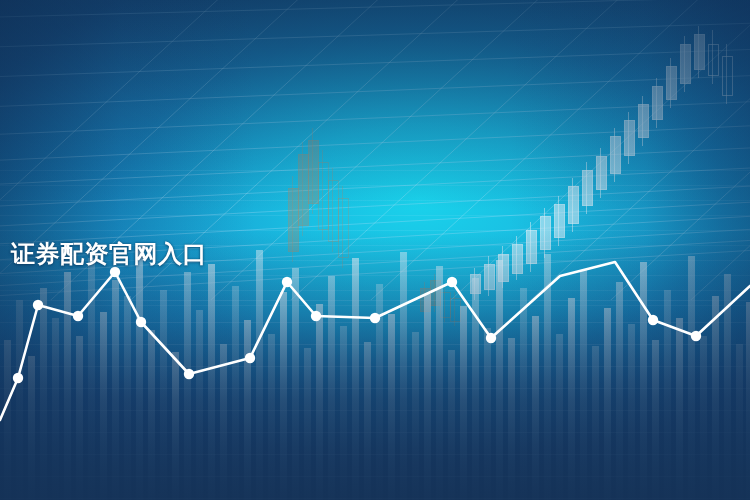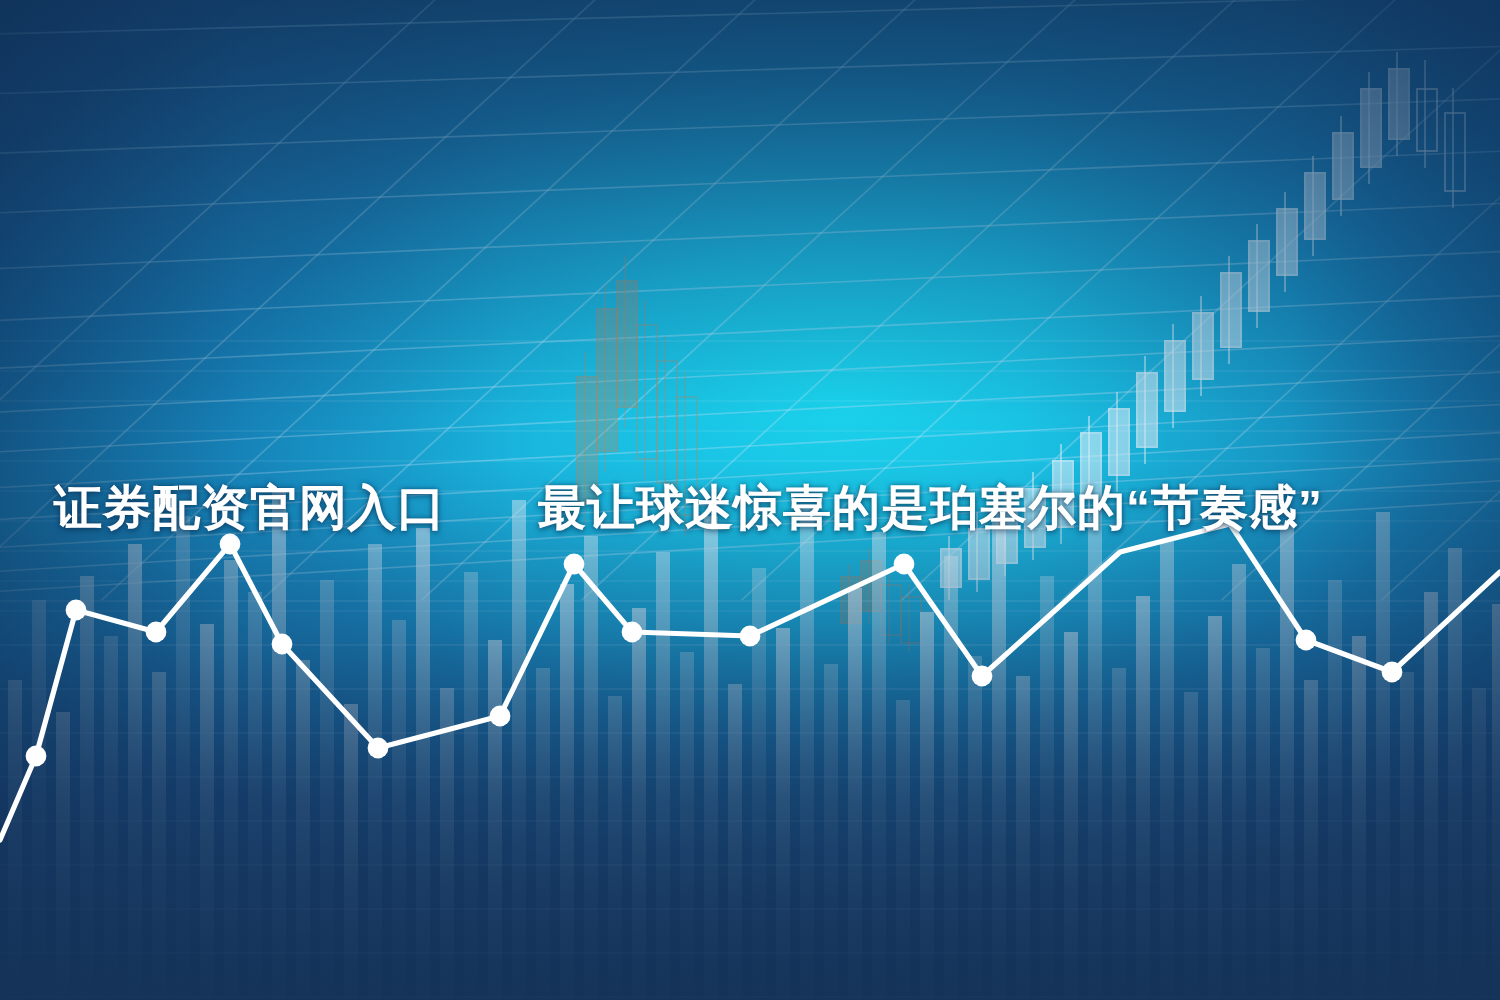--- a/index.html
+++ b/index.html
@@ -47,21 +47,21 @@
   .bar{position:absolute;bottom:0;}
 
   
   .candle-wick{position:absolute;width:1px;}
   .candle-body{position:absolute;}
 
   
   #headline{
     position:absolute;left:0;right:0;top:232px;height:44px;
     display:flex;align-items:center;
-    padding-left:27px;
+    padding-left:11px;
     color:#ffffff;
     font-size:24px;font-weight:bold;letter-spacing:0.5px;
     white-space:nowrap;
     text-shadow:0 1px 3px rgba(8,40,74,0.55), 0 0 2px rgba(8,40,74,0.45);
   }
   #headline .gap{display:inline-block;width:46px;}
 </style>
 </head>
 <body>
 
@@ -253,16 +253,15 @@
         <circle cx="375" cy="318" r="5.2" fill="#ffffff"></circle>
         <circle cx="452" cy="282" r="5.2" fill="#ffffff"></circle>
         <circle cx="491" cy="338" r="5.2" fill="#ffffff"></circle>
         <circle cx="653" cy="320" r="5.2" fill="#ffffff"></circle>
         <circle cx="696" cy="336" r="5.2" fill="#ffffff"></circle>
       </svg></div>
 
   <div id="headline">
     <span>证券配资官网入口</span>
     <span class="gap"></span>
-    <span>最让球迷惊喜的是珀塞尔的“节奏感”</span>
   </div>
 
 </div>
 
 </body></html>

